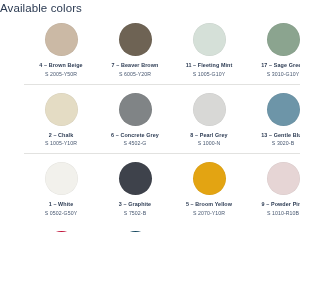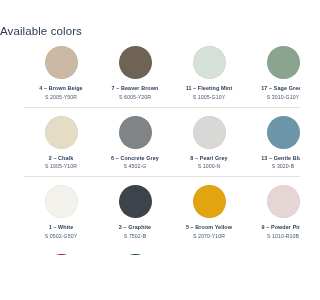--- a/index.html
+++ b/index.html
@@ -12,21 +12,20 @@
     overflow: hidden;
     background: #ffffff;
     font-family: "Liberation Sans", sans-serif;
     color: #2b3a52;
   }
   .page {
     position: relative;
     width: 300px;
     height: 232px;
     overflow: hidden;
-    margin-top: 23px;
   }
   
   .sheet {
     position: absolute;
     left: -38px;
     top: 0;
     width: 390px;
   }
   .title {
     font-size: 11.5px;

